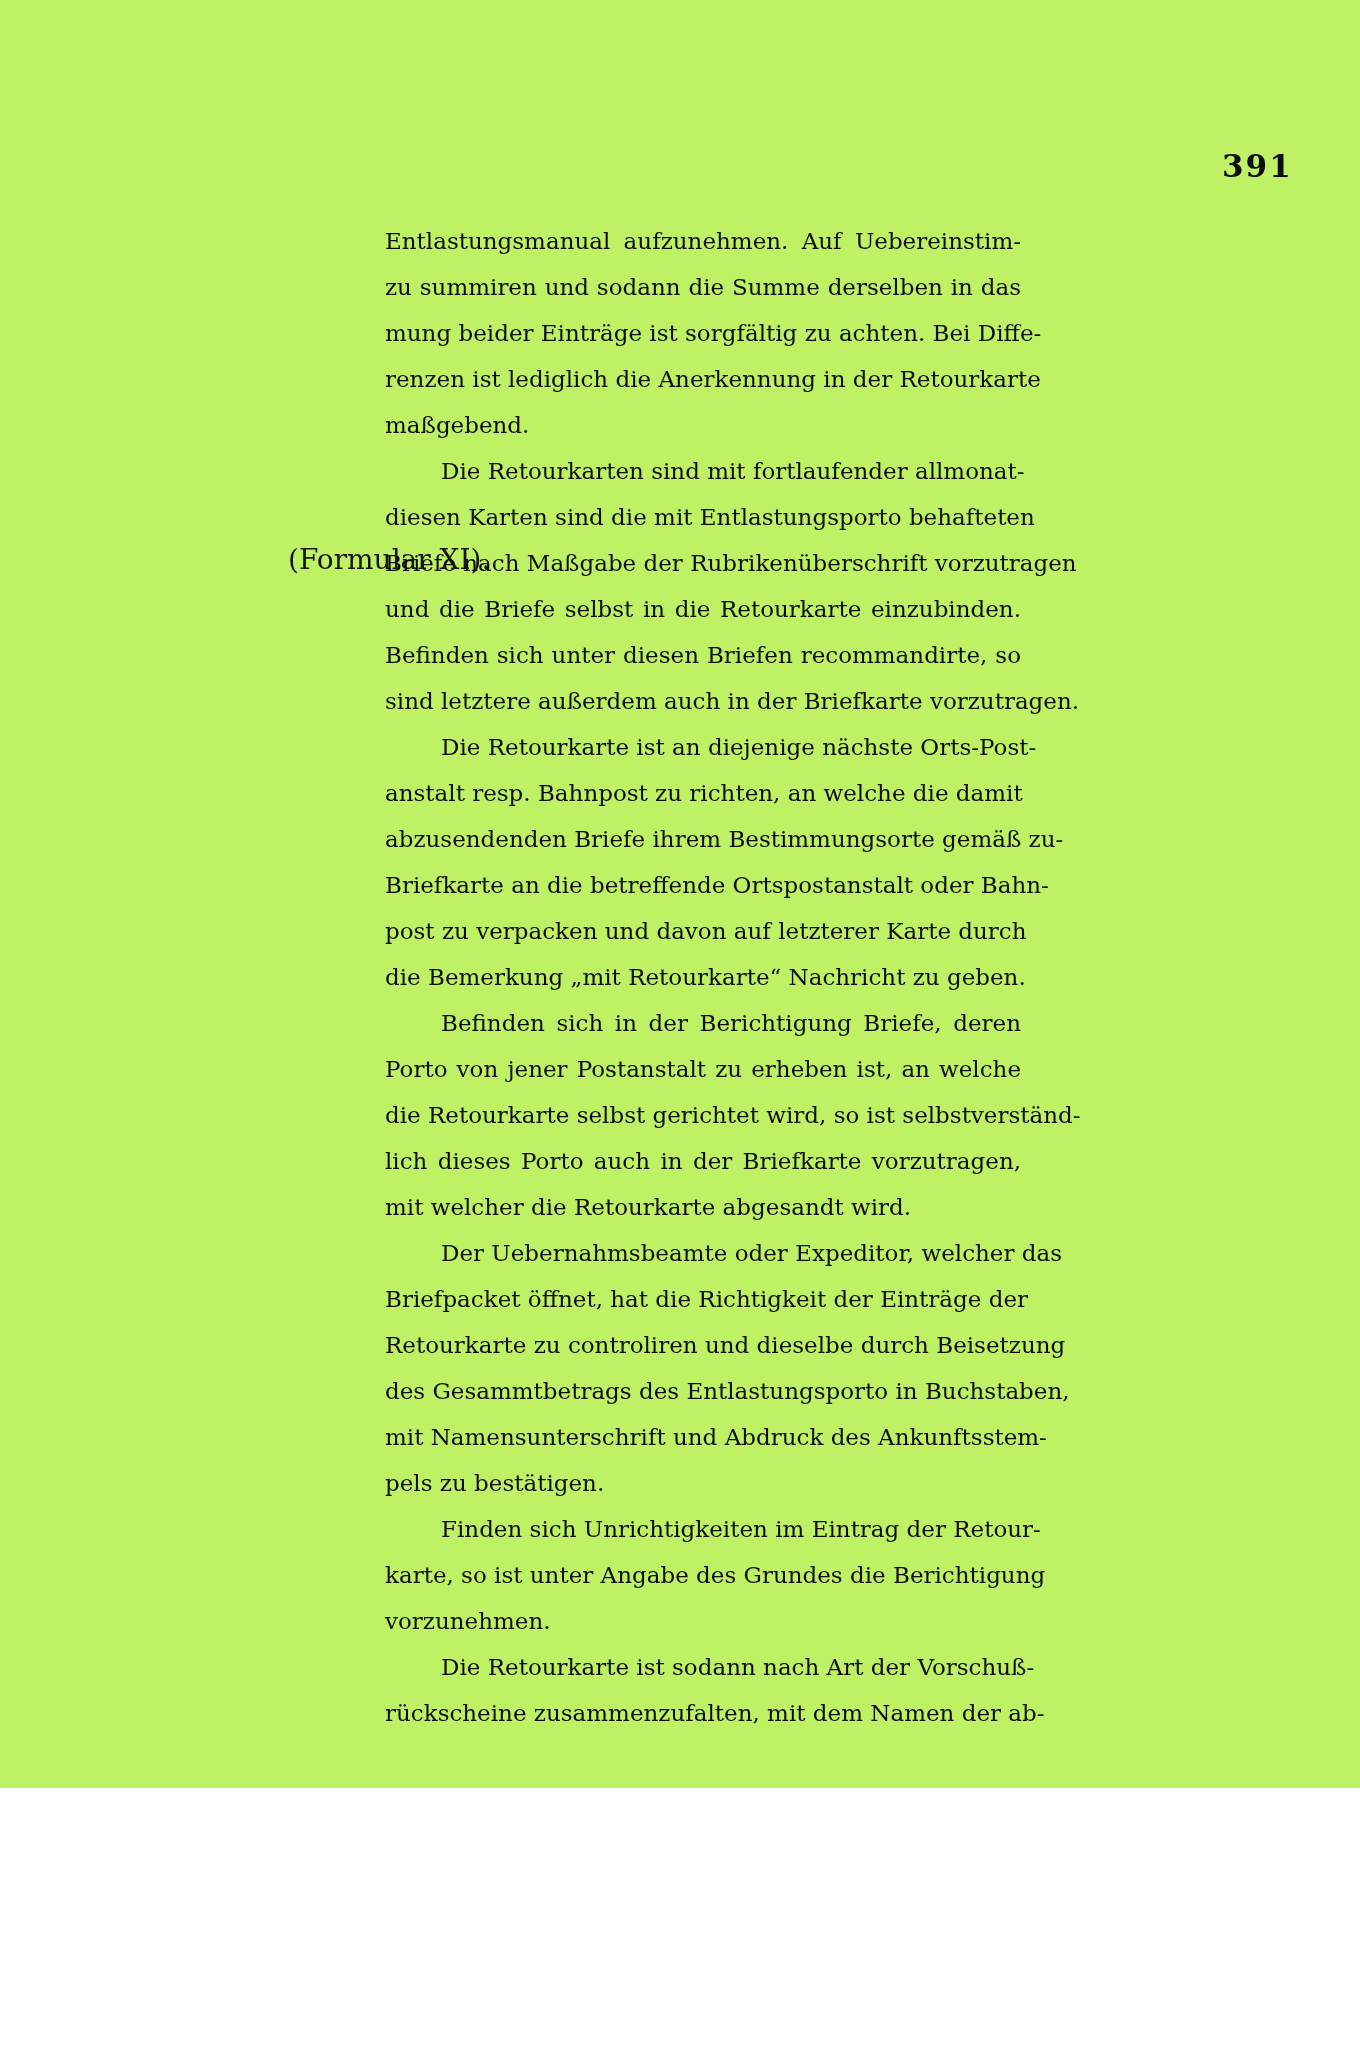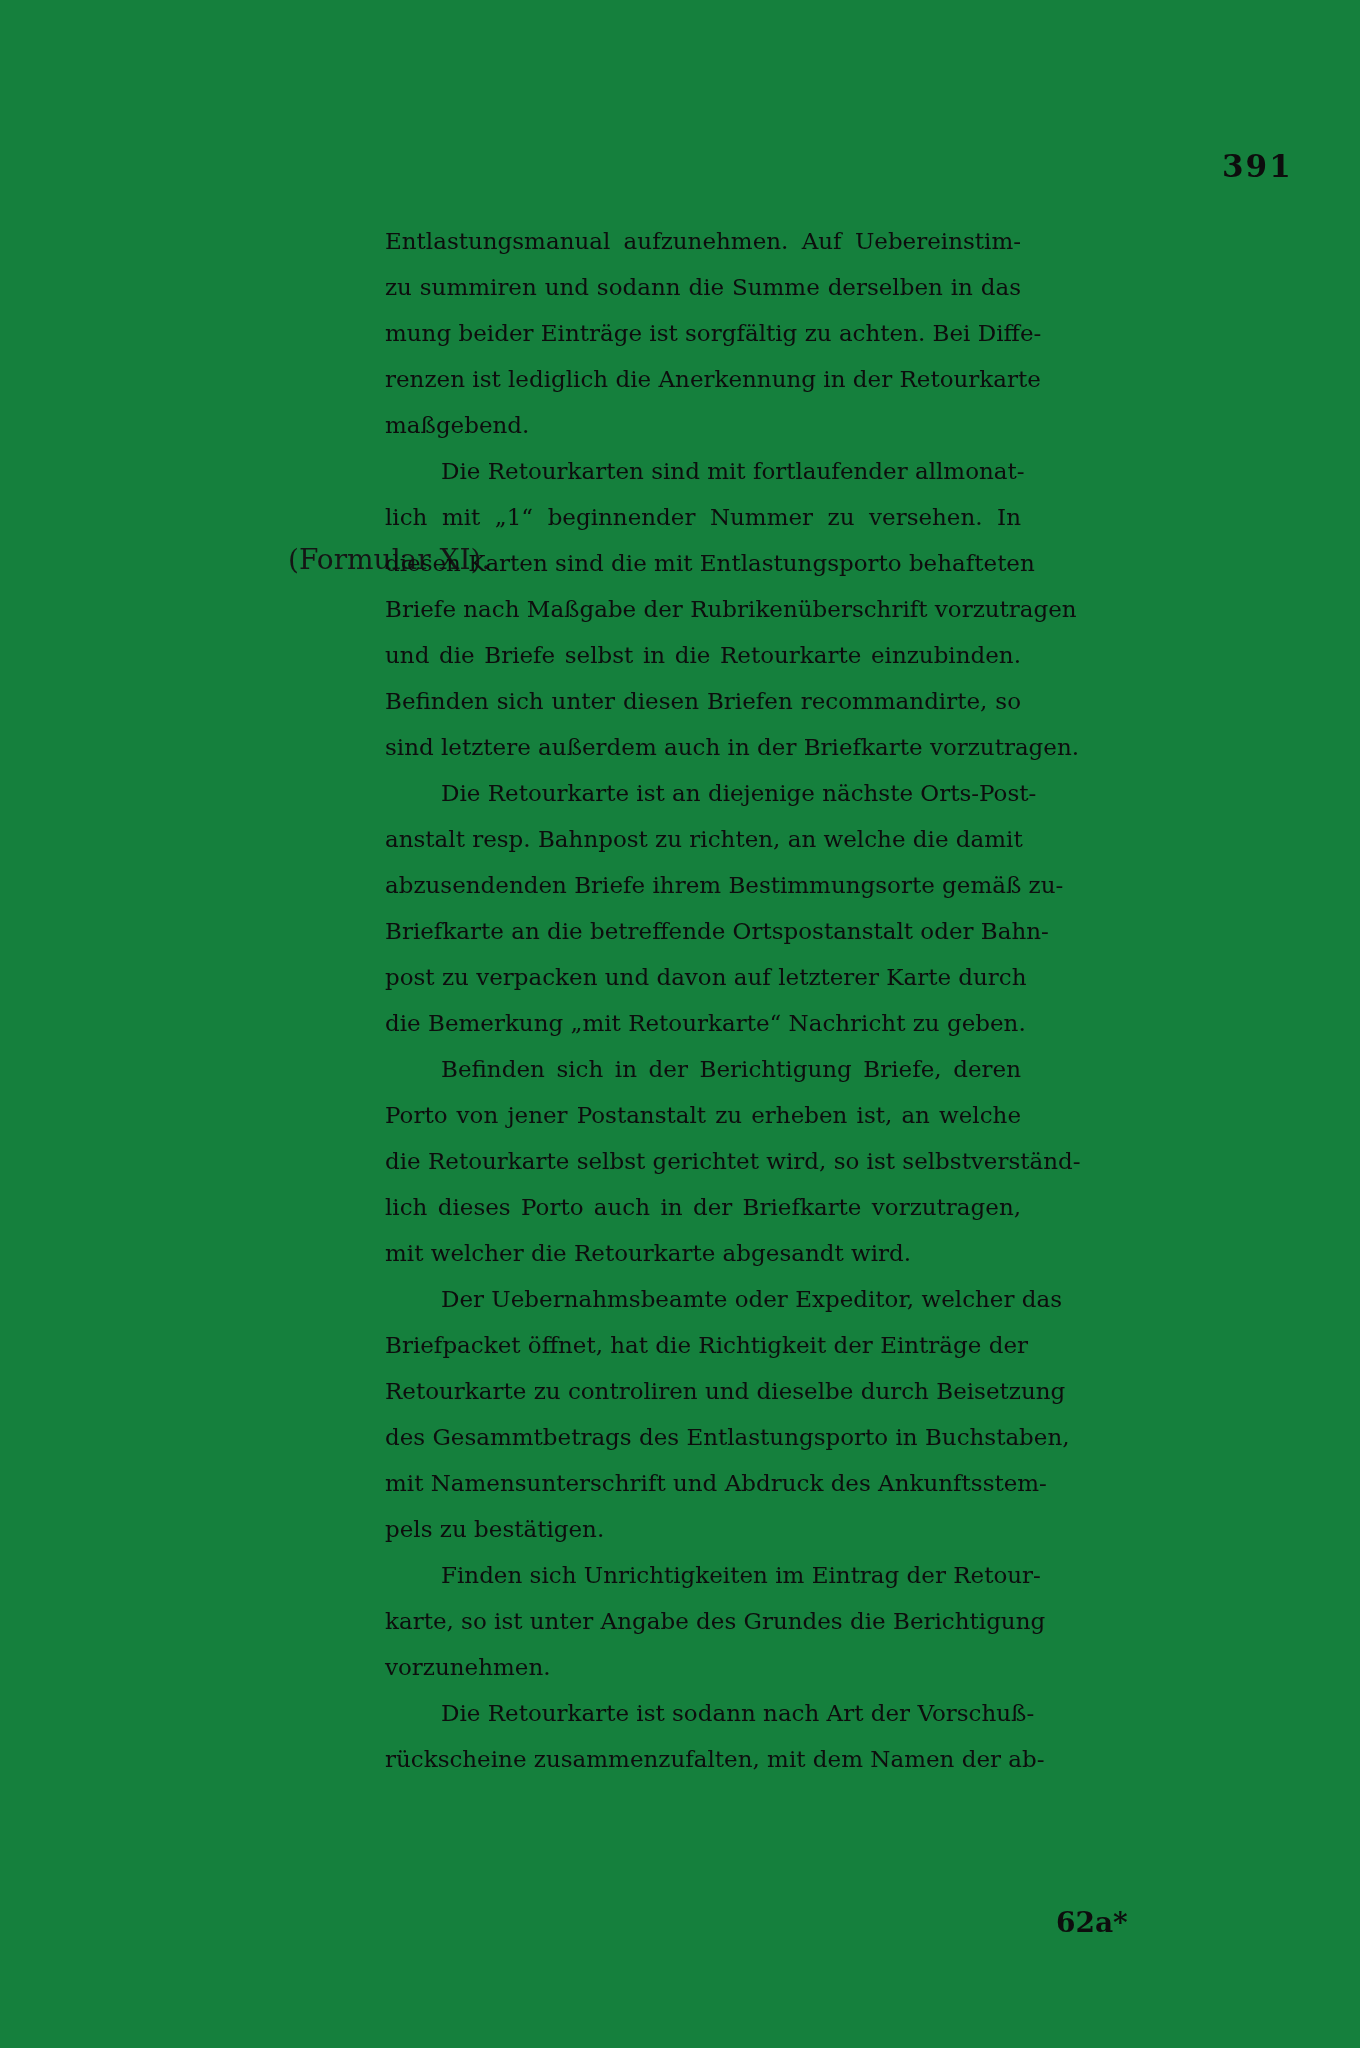--- a/index.html
+++ b/index.html
@@ -3,22 +3,22 @@
 <meta charset="utf-8">
 <style>
   html, body {
     margin: 0;
     padding: 0;
     background: #ffffff;
   }
   .scan-page {
     position: relative;
     width: 1360px;
-    height: 2048px;
-    background: #15803d;
+    height: 1788px;
+    background: #bef264;
     color: #0d0d0d;
     font-family: "DejaVu Serif", serif;
     overflow: hidden;
   }
   .page-number {
     position: absolute;
     left: 1222px;
     top: 148px;
     font-size: 31px;
     font-weight: bold;
@@ -76,21 +76,20 @@
 
   <div class="margin-note">(Formular XI).</div>
 
   <div class="text-block">
       <div class="line">Entlastungsmanual aufzunehmen. Auf Uebereinstim-</div>
       <div class="line">zu summiren und sodann die Summe derselben in das</div>
       <div class="line">mung beider Einträge ist sorgfältig zu achten. Bei Diffe-</div>
       <div class="line">renzen ist lediglich die Anerkennung in der Retourkarte</div>
       <div class="line last">maßgebend.</div>
       <div class="line indent">Die Retourkarten sind mit fortlaufender allmonat-</div>
-      <div class="line">lich mit „1“ beginnender Nummer zu versehen. In</div>
       <div class="line">diesen Karten sind die mit Entlastungsporto behafteten</div>
       <div class="line">Briefe nach Maßgabe der Rubrikenüberschrift vorzutragen</div>
       <div class="line">und die Briefe selbst in die Retourkarte einzubinden.</div>
       <div class="line">Befinden sich unter diesen Briefen recommandirte, so</div>
       <div class="line last">sind letztere außerdem auch in der Briefkarte vorzutragen.</div>
       <div class="line indent">Die Retourkarte ist an diejenige nächste Orts-Post-</div>
       <div class="line">anstalt resp. Bahnpost zu richten, an welche die damit</div>
       <div class="line">abzusendenden Briefe ihrem Bestimmungsorte gemäß zu-</div>
       <div class="line">Briefkarte an die betreffende Ortspostanstalt oder Bahn-</div>
       <div class="line">post zu verpacken und davon auf letzterer Karte durch</div>

